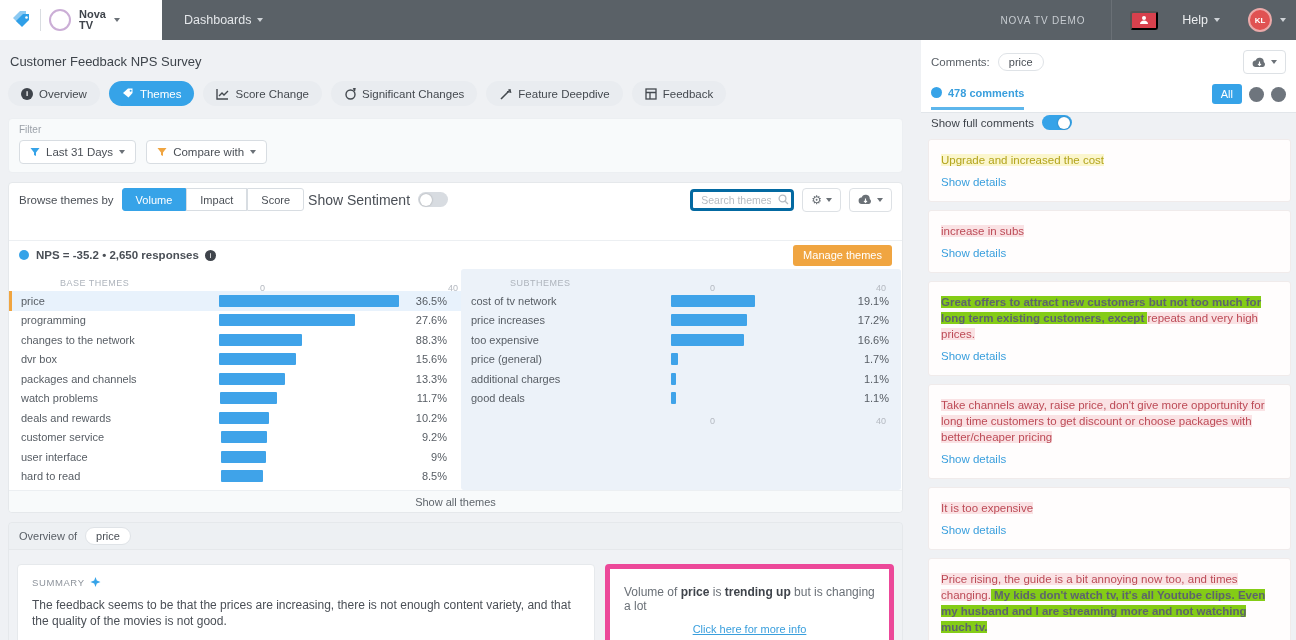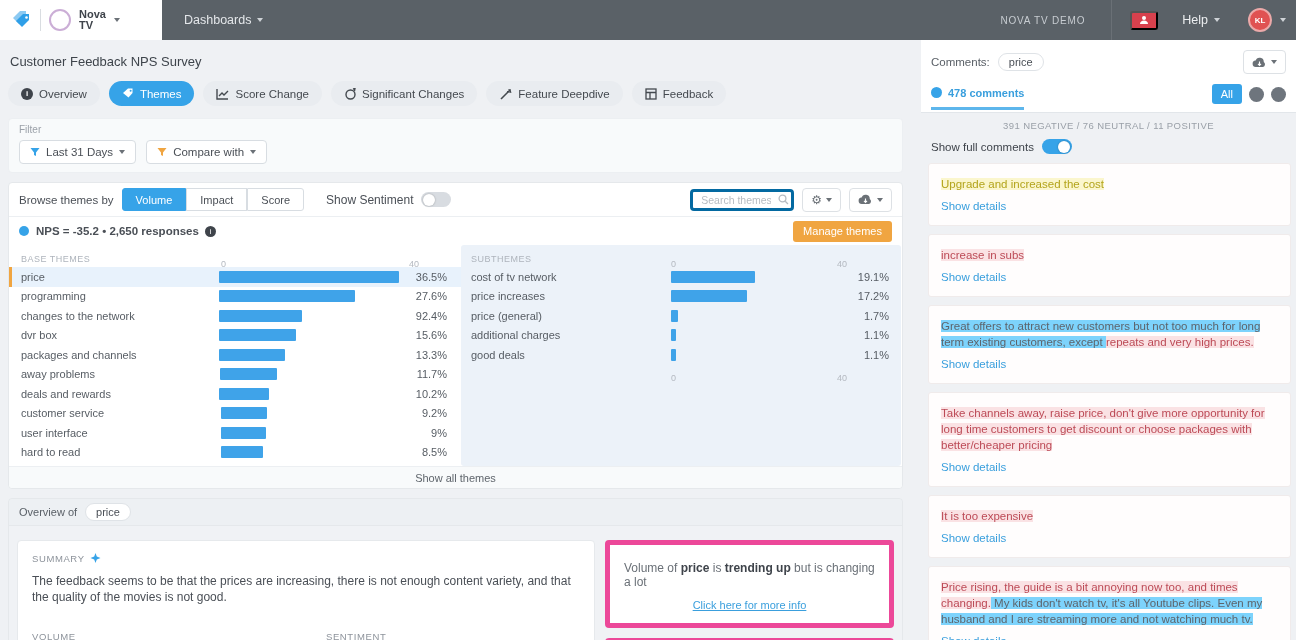--- a/index.html
+++ b/index.html
@@ -39,43 +39,43 @@
   .fbtn { display:flex; align-items:center; gap:6px; background:#fff; border:1px solid #d8dde2; border-radius:4px; height:24px; padding:0 10px; font-size:11.5px; color:#4a4f56; cursor:pointer; }
 
   .themes-card { background:#fff; border:1px solid #e5e8eb; border-radius:4px; margin-bottom:9px; }
   .browse-row { display:flex; align-items:center; height:33px; padding:0 10px; }
   .browse-label { font-size:11.5px; color:#4a4f56; margin-right:8px; }
   .seg { display:flex; }
   .seg button { height:23px; padding:0 13px; font-size:11px; border:1px solid #d8dde2; background:#fff; color:#4a4f56; cursor:pointer; font-family:inherit; }
   .seg button:first-child { border-radius:3px 0 0 3px; }
   .seg button:last-child { border-radius:0 3px 3px 0; }
   .seg button.active { background:#36a3e8; border-color:#36a3e8; color:#fff; }
-  .sent-label { font-size:12px; color:#4a4f56; margin:0 8px 0 22px; }
+  .sent-label { font-size:14px; color:#4a4f56; margin:0 8px 0 4px; }
   .toggle { width:30px; height:15px; border-radius:8px; background:#d8dce1; position:relative; cursor:pointer; }
   .toggle .knob { position:absolute; top:1.5px; left:2px; width:12px; height:12px; border-radius:50%; background:#fff; box-shadow:0 0 2px rgba(0,0,0,.3); }
   .toggle.on { background:#36a3e8; }
   .toggle.on .knob { left:auto; right:2px; }
   .browse-right { margin-left:auto; display:flex; align-items:center; gap:8px; }
   .search-box { position:relative; }
   .search-box input { width:104px; height:22px; border:3px solid #0369a1; border-radius:4px; font-size:10.5px; padding:0 20px 0 8px; color:#4a4f56; background:#fff; font-family:inherit; }
   .search-box input::placeholder { color:#b7bcc2; }
   .search-box svg { position:absolute; right:5px; top:5px; }
   .icon-btn { display:flex; align-items:center; gap:4px; height:24px; padding:0 8px; border:1px solid #dde1e5; border-radius:4px; background:#fff; color:#6b7177; font-size:12px; cursor:pointer; }
 
-  .nps-row { display:flex; align-items:center; border-top:1px solid #eceff2; height:29px; padding:0 10px; }
+  .nps-row { display:flex; align-items:center; border-top:1px solid #eceff2; height:29px; padding:0 10px;margin-top:24px; }
   .nps-dot { width:10px; height:10px; border-radius:50%; background:#36a3e8; margin-right:7px; }
   .nps-text { font-size:11.5px; color:#4a4f56; font-weight:bold; margin-right:6px; }
   .info-i { width:11px; height:11px; border-radius:50%; background:#3f444b; color:#fff; font-size:8px; display:flex; align-items:center; justify-content:center; }
   .manage-btn { margin-left:auto; background:#f0a541; color:#fff; border:none; border-radius:3px; height:21px; padding:0 10px; font-size:11px; cursor:pointer; font-family:inherit; }
 
   .charts { display:flex; }
   .chart-left { width:452px; padding:6px 0 4px; }
   .chart-right { flex:1; background:#ecf2f9; border-radius:3px; margin:0 1px 0 0; padding:6px 8px 4px 10px; }
   .axis-row, .trow { display:flex; align-items:center; height:19.5px; }
-  .axis-row { height:16px; }
+  .axis-row { height:16px;padding-left:39px; }
   .hdr { font-size:9px; letter-spacing:.5px; color:#aeb4bc; }
   .chart-left .tlabel { width:212px; padding-left:12px; font-size:11px; color:#575d64; }
   .chart-left .tbar { width:198px; }
   .chart-left .tval { flex:1; text-align:right; padding-right:14px; font-size:11px; color:#575d64; }
   .chart-right .tlabel { width:200px; font-size:11px; color:#575d64; }
   .chart-right .tbar { width:176px; }
   .chart-right .tval { flex:1; text-align:right; padding-right:4px; font-size:11px; color:#575d64; }
   .tbar { height:12px; position:relative; }
   .tbar .fill { height:12px; background:#3fa3e9; border-radius:1px; }
   .axis-span { position:relative; font-size:9px; color:#b4b9c0; }
@@ -113,21 +113,21 @@
   .side-filters { margin-left:auto; display:flex; align-items:center; gap:7px; padding-bottom:8px; }
   .all-btn { background:#36a3e8; color:#fff; border:none; border-radius:3px; height:20px; padding:0 9px; font-size:11px; cursor:pointer; font-family:inherit; }
   .circ-btn { width:15px; height:15px; border-radius:50%; background:#6e757d; border:none; cursor:pointer; }
   .stats-line { text-align:center; font-size:9.5px; letter-spacing:.4px; color:#9aa0a8; padding:7px 0 6px; }
   .toggle-row { display:flex; align-items:center; gap:8px; padding:2px 10px 9px; font-size:11.5px; color:#3f444b; }
   .comments-list { display:flex; flex-direction:column; gap:8px; padding:0 5px 0 7px; overflow:hidden; flex:1; }
   .comment-card { background:#fffdfd; border:1px solid #f0ebeb; border-radius:3px; padding:12px 12px 11px; }
   .comment-text { font-size:11.5px; line-height:16px; }
   .seg-yellow { color:#b3a41c; background:#fbf6cd; }
   .seg-red { color:#bc4a56; background:#fae2e4; }
-  .seg-gray { color:#5d646c; background:#7dd3fc; }
+  .seg-gray { color:#5d646c; background:#84cc16;font-weight:bold; }
   .show-details { display:inline-block; margin-top:8px; font-size:11.5px; color:#3a9fdd; cursor:pointer; }
 </style>
 </head>
 <body>
 
 <div class="topnav">
   <div class="nav-left">
     <svg width="22" height="22" viewBox="0 0 22 22">
         <g fill="#2f9fe8">
           <path d="M3 9 L10 2 h6 v6 L9 15 Z" opacity=".55"></path>
@@ -294,38 +294,38 @@
               <div class="tbar">
                 <div class="fill" style="width: 69%;"></div>
               </div>
               <div class="tval">27.6%</div>
             </div>
             <div class="trow">
               <div class="tlabel">changes to the network</div>
               <div class="tbar">
                 <div class="fill" style="width: 42.25%;"></div>
               </div>
-              <div class="tval">92.4%</div>
+              <div class="tval">88.3%</div>
             </div>
             <div class="trow">
               <div class="tlabel">dvr box</div>
               <div class="tbar">
                 <div class="fill" style="width: 39%;"></div>
               </div>
               <div class="tval">15.6%</div>
             </div>
             <div class="trow">
               <div class="tlabel">packages and channels</div>
               <div class="tbar">
                 <div class="fill" style="width: 33.25%;"></div>
               </div>
               <div class="tval">13.3%</div>
             </div>
             <div class="trow">
-              <div class="tlabel">away problems</div>
+              <div class="tlabel">watch problems</div>
               <div class="tbar">
                 <div class="fill" style="width: 29.25%;"></div>
               </div>
               <div class="tval">11.7%</div>
             </div>
             <div class="trow">
               <div class="tlabel">deals and rewards</div>
               <div class="tbar">
                 <div class="fill" style="width: 25.5%;"></div>
               </div>
@@ -369,20 +369,27 @@
                 <div class="fill" style="width: 47.75%;"></div>
               </div>
               <div class="tval">19.1%</div>
             </div>
             <div class="trow">
               <div class="tlabel">price increases</div>
               <div class="tbar">
                 <div class="fill" style="width: 43%;"></div>
               </div>
               <div class="tval">17.2%</div>
+            </div>
+            <div class="trow">
+              <div class="tlabel">too expensive</div>
+              <div class="tbar">
+                <div class="fill" style="width: 41.5%;"></div>
+              </div>
+              <div class="tval">16.6%</div>
             </div>
             <div class="trow">
               <div class="tlabel">price (general)</div>
               <div class="tbar">
                 <div class="fill" style="width: 4.25%;"></div>
               </div>
               <div class="tval">1.7%</div>
             </div>
             <div class="trow">
               <div class="tlabel">additional charges</div>
@@ -473,21 +480,20 @@
           <span class="dot"></span>
           <span>478 comments</span>
         </span>
       <span class="side-filters">
         <button class="all-btn">All</button>
         <button class="circ-btn"></button>
         <button class="circ-btn"></button>
       </span>
     </div>
   </div>
-  <div class="stats-line">391 NEGATIVE / 76 NEUTRAL / 11 POSITIVE</div>
   <div class="toggle-row">
     <span>Show full comments</span>
     <span class="toggle on">
         <span class="knob"></span>
       </span>
   </div>
   <div class="comments-list" id="comments-list">
       <div class="comment-card"><div class="comment-text"><span class="seg-yellow">Upgrade and increased the cost</span></div><span class="show-details">Show details</span></div>
       <div class="comment-card"><div class="comment-text"><span class="seg-red">increase in subs</span></div><span class="show-details">Show details</span></div>
       <div class="comment-card"><div class="comment-text"><span class="seg-gray">Great offers to attract new customers but not too much for long term existing customers, except </span><span class="seg-red">repeats and very high prices.</span></div><span class="show-details">Show details</span></div>

